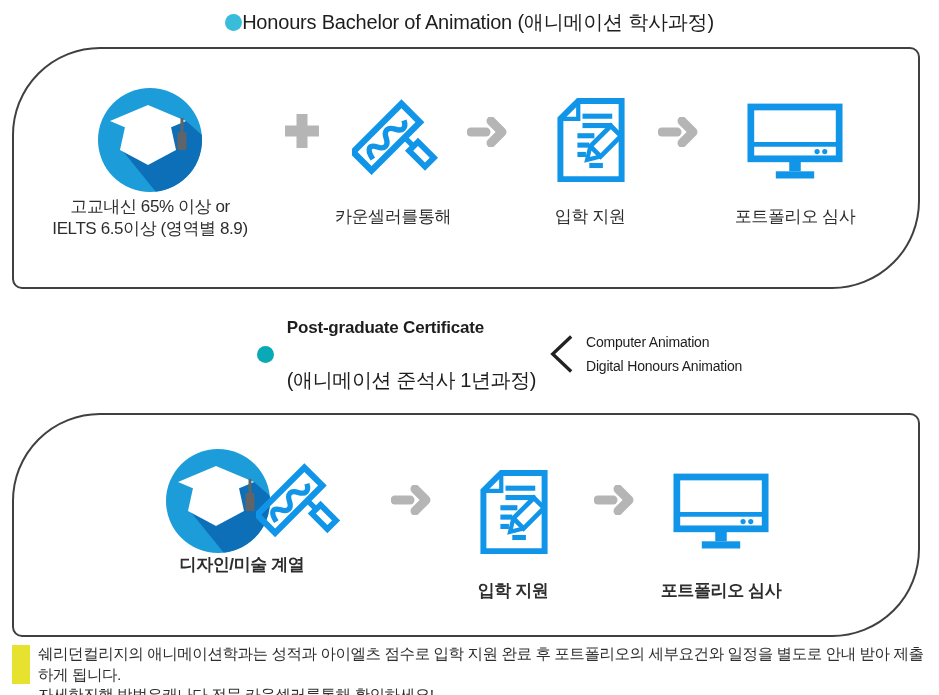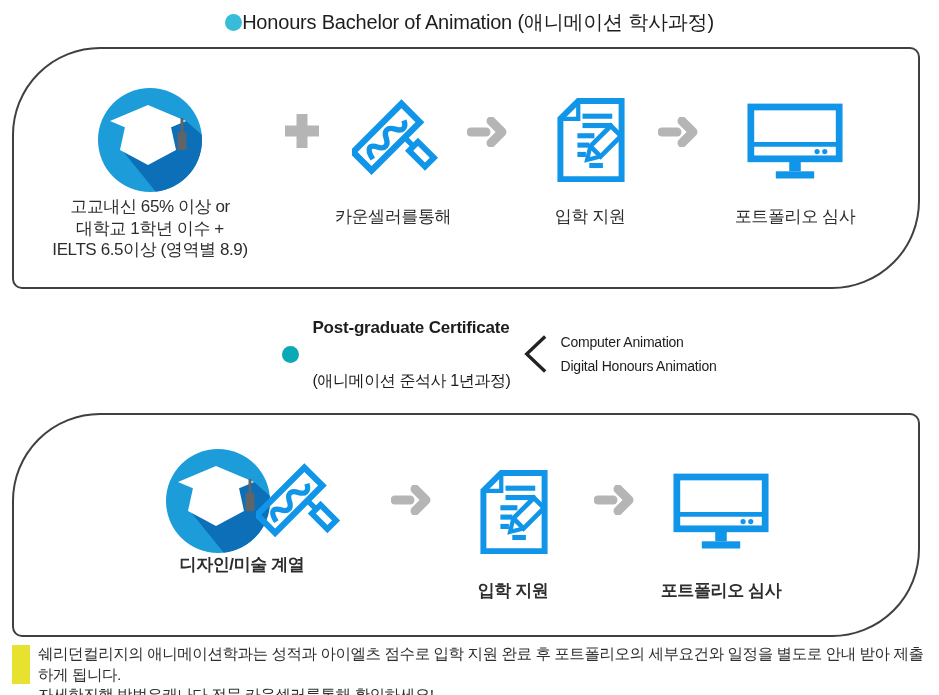--- a/index.html
+++ b/index.html
@@ -9,21 +9,21 @@
   .hdr1{position:absolute;top:9px;left:0;width:100%;display:flex;justify-content:center;
         align-items:center;}
   .dot{width:17px;height:17px;border-radius:50%;flex:0 0 auto;}
   .dot.cyan{background:#38BCD9;}
   .dot.teal{background:#09A9B5;}
   .hdr1-title{font-size:20px;color:#1d1d1d;letter-spacing:-0.2px;}
   .hdr2{position:absolute;top:316px;left:0;width:100%;display:flex;justify-content:center;
         align-items:center;gap:13px;transform:translateX(30px);}
   .hdr2-titles{text-align:left;}
   .hdr2-t1{font-size:17px;font-weight:700;color:#1d1d1d;line-height:23px;letter-spacing:-0.2px;}
-  .hdr2-t2{font-size:16px;color:#1d1d1d;line-height:23px;letter-spacing:-0.4px;margin-top:30px;}
+  .hdr2-t2{font-size:20px;color:#1d1d1d;line-height:23px;letter-spacing:-0.4px;margin-top:30px;}
   .hdr2-branches{text-align:left;font-size:14px;color:#1d1d1d;line-height:24px;letter-spacing:-0.2px;}
   
   .box{position:absolute;left:12px;width:904px;border:2px solid #404040;background:#fff;
        border-radius:88px 10px 88px 10px;}
   #box1{top:47px;height:238px;}
   #box2{top:413px;height:220px;font-weight:bold;}
   .abs{position:absolute;}
   .caption{position:absolute;text-align:center;font-size:17px;line-height:21.5px;color:#2d2d2d;
            letter-spacing:-0.4px;}
   
@@ -96,21 +96,20 @@
     <span class="dot cyan"></span>
     <span class="hdr1-title">Honours Bachelor of Animation (애니메이션 학사과정)</span>
   </div>
 
   <div class="box" id="box1">
     <svg class="abs" style="left:84px;top:39px" width="104" height="104" viewBox="0 0 104 104">
         <use href="#grad-cap"></use>
       </svg>
     <div class="caption" style="left:6px;top:147px;width:260px">
       <div>고교내신 65% 이상 or</div>
-      <div>대학교 1학년 이수 +</div>
       <div>IELTS 6.5이상 (영역별 8.9)</div>
     </div>
 
     <svg class="abs" style="left:268px;top:62px" width="40" height="40" viewBox="0 0 40 40">
         <use href="#plus-sign"></use>
       </svg>
 
     <svg class="abs" style="left:338px;top:46px" width="90" height="90" viewBox="0 0 100 100">
         <use href="#paint-roller"></use>
       </svg>

